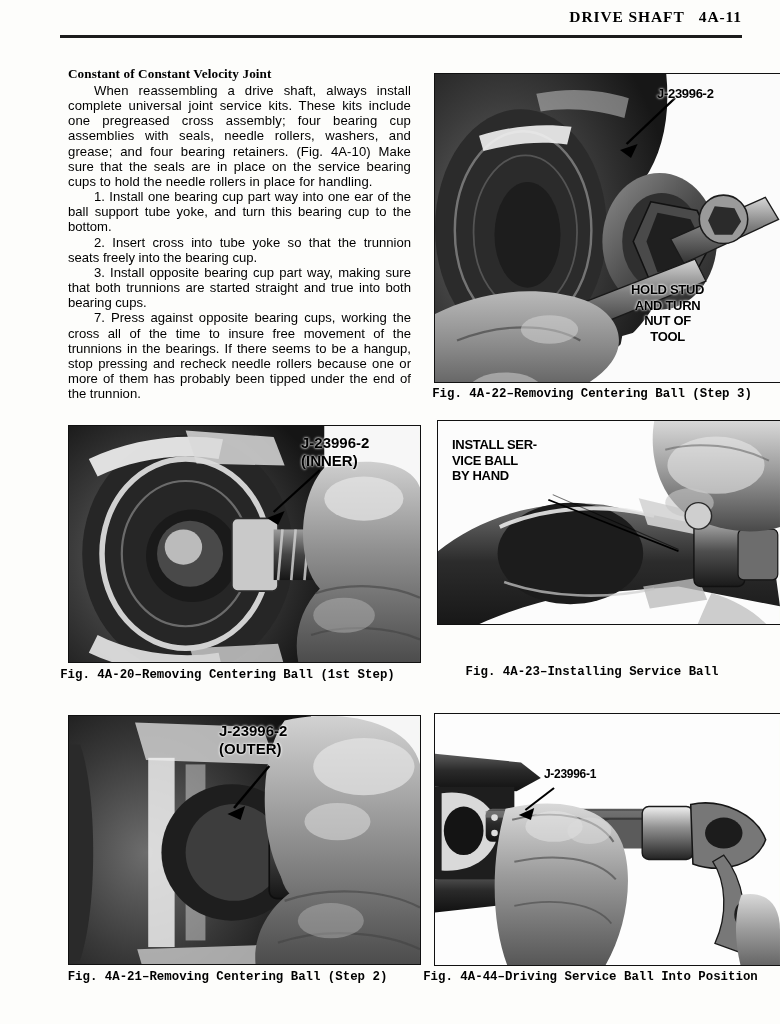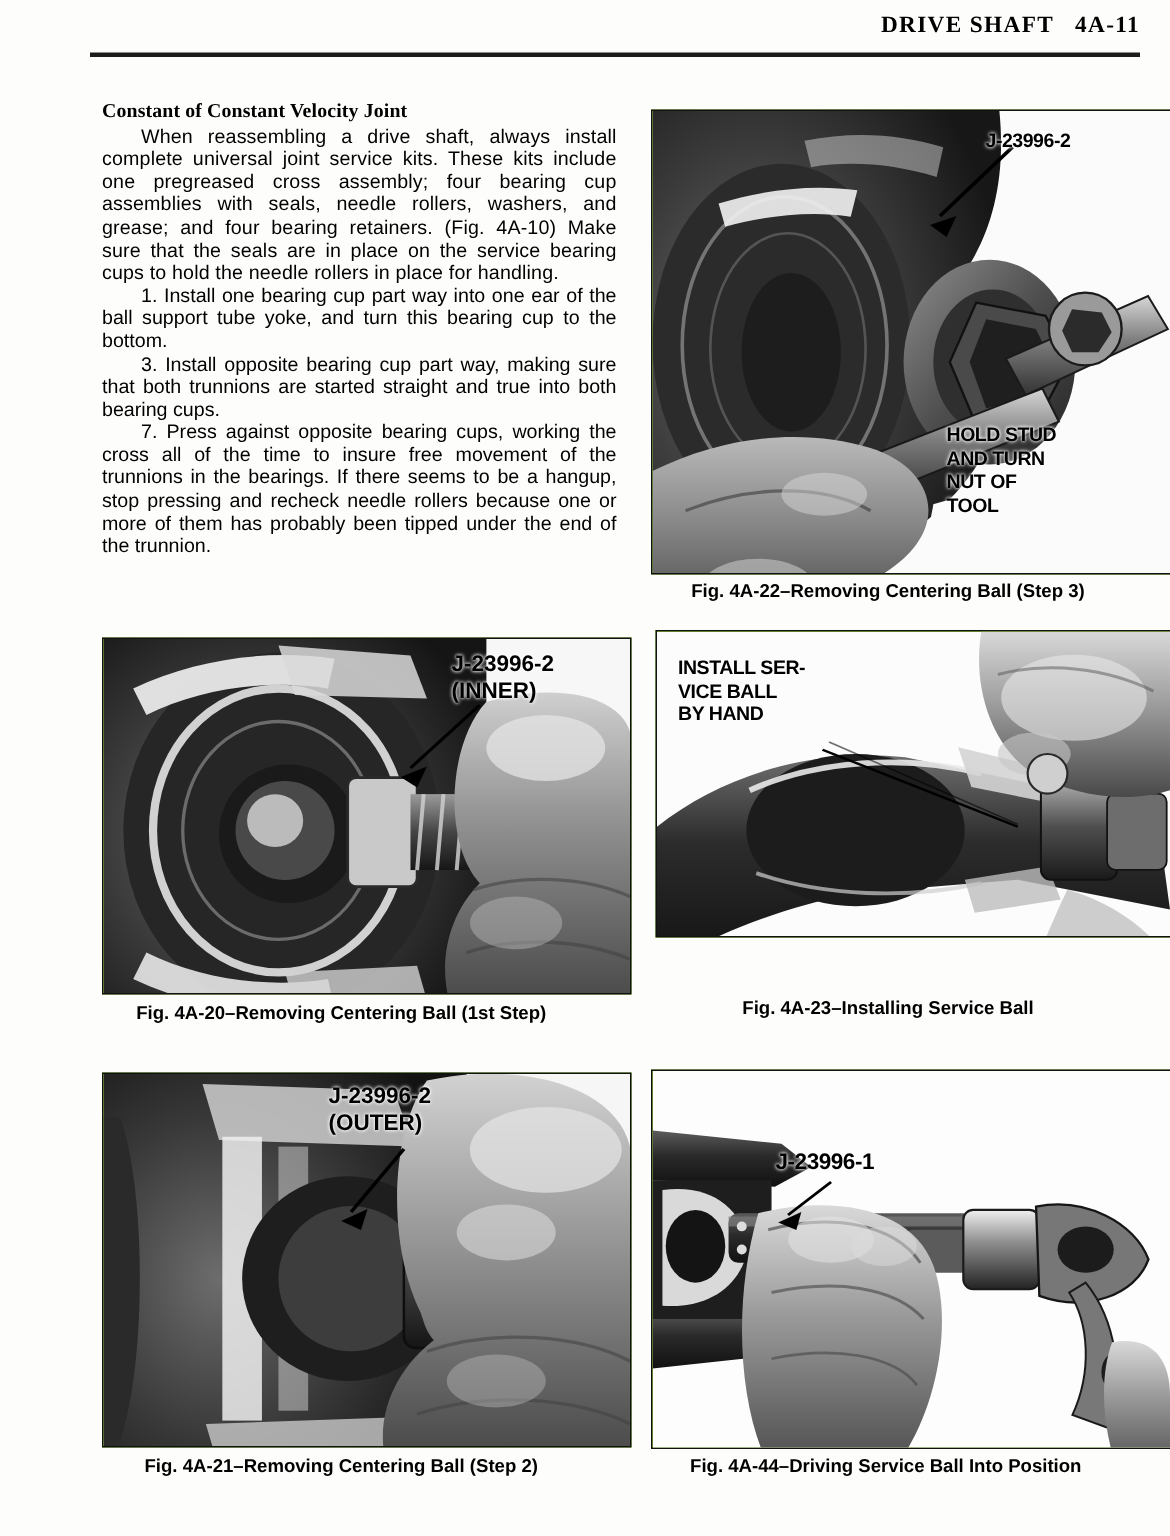--- a/index.html
+++ b/index.html
@@ -19,21 +19,21 @@
     position: absolute;
     inset: 0;
     background: #fdfdfb;
   }
 
   
   .page-header {
     position: absolute;
     top: 8px;
     left: 60px;
-    right: 20px;
+    right: 38px;
     height: 30px;
   }
   .header-title {
     position: absolute;
     right: 0;
     top: 0;
     font-family: "Liberation Serif", serif;
     font-weight: bold;
     font-size: 15.5px;
     letter-spacing: 0.9px;
@@ -87,21 +87,21 @@
     border: 1.6px solid #111;
     background: #84cc16;
     overflow: hidden;
     padding-left: 32px;
   }
   .caption {
     position: absolute;
     left: -30px;
     right: -30px;
     text-align: center;
-    font-family: Liberation Sans, sans-serif;
+    font-family: Liberation Mono, monospace;
     font-weight: bold;
     font-size: 12.4px;
     white-space: nowrap;
   }
 
   
   #fig-4a22 { left: 434px; top: 73px;  width: 316px; height: 308px; }
   #fig-4a20 { left: 68px;  top: 425px; width: 319px; height: 236px; }
   #fig-4a23 { left: 437px; top: 420px; width: 310px; height: 203px; }
   #fig-4a21 { left: 68px;  top: 715px; width: 319px; height: 248px; }
@@ -119,21 +119,21 @@
     font-family: "Liberation Sans", sans-serif;
     font-weight: bold;
     font-size: 13px;
     line-height: 15.5px;
     color: #000;
     letter-spacing: -0.3px;
     white-space: pre-line;
     z-index: 6;
     text-shadow: 0 0 2px #fff, 0 0 3px #fff;
   }
-  .anno.small { font-size: 15px; line-height: 13px; }
+  .anno.small { font-size: 12px; line-height: 13px; margin-left: 27px; }
   .anno.big   { font-size: 15px;  line-height: 18px; letter-spacing: 0px; }
 
   svg.overlay {
     position: absolute;
     inset: 0;
     width: 100%;
     height: 100%;
     z-index: 5;
     pointer-events: none;
   }
@@ -146,20 +146,21 @@
 
   <div class="page-header">
     <div class="header-title">DRIVE SHAFT   4A-11</div>
     <div class="header-rule"></div>
   </div>
 
   <div class="text-col">
     <h2 class="section-title">Constant of Constant Velocity Joint</h2>
     <p class="para first">When reassembling a drive shaft, always install complete universal joint service kits. These kits include one pregreased cross assembly; four bearing cup assemblies with seals, needle rollers, washers, and grease; and four bearing retainers. (Fig. 4A-10) Make sure that the seals are in place on the service bearing cups to hold the needle rollers in place for handling.</p>
     <p class="para">1. Install one bearing cup part way into one ear of the ball support tube yoke, and turn this bearing cup to the bottom.</p>
+    <p class="para">2. Insert cross into tube yoke so that the trunnion seats freely into the bearing cup.</p>
     <p class="para">3. Install opposite bearing cup part way, making sure that both trunnions are started straight and true into both bearing cups.</p>
     <p class="para">7. Press against opposite bearing cups, working the cross all of the time to insure free movement of the trunnions in the bearings. If there seems to be a hangup, stop pressing and recheck needle rollers because one or more of them has probably been tipped under the end of the trunnion.</p>
   </div>
 
   <div class="figure" id="fig-4a22">
     <div class="photo">
       <svg class="photo-art" viewBox="0 0 316 308" preserveAspectRatio="none">
         <defs>
           <radialGradient id="g22a" cx="30%" cy="45%" r="70%">
             <stop offset="0%" stop-color="#6a6a6a"></stop>
@@ -211,21 +212,21 @@
 
         <path d="M170,238 L316,196 L316,308 L120,308 C150,292 166,266 170,238 Z" fill="#fbfbfb"></path>
       </svg>
 
       <svg class="overlay" viewBox="0 0 316 308" preserveAspectRatio="none">
         <line x1="218" y1="24" x2="174" y2="70" stroke="#000" stroke-width="2.2"></line>
         <polygon points="168,76 184,70 178,84" fill="#000"></polygon>
       </svg>
 
       <div class="anno" style="left:222px; top:12px;">J-23996-2</div>
-      <div class="anno" style="left:196px; top:208px;">HOLD STUD
+      <div class="anno" style="left:196px; top:208px;text-align:center;">HOLD STUD
 AND TURN
 NUT OF
 TOOL</div>
     </div>
     <div class="caption" id="cap-4a22">Fig. 4A-22–Removing Centering Ball (Step 3)</div>
   </div>
 
   <div class="figure" id="fig-4a20">
     <div class="photo">
       <svg class="photo-art" viewBox="0 0 319 236" preserveAspectRatio="none">

